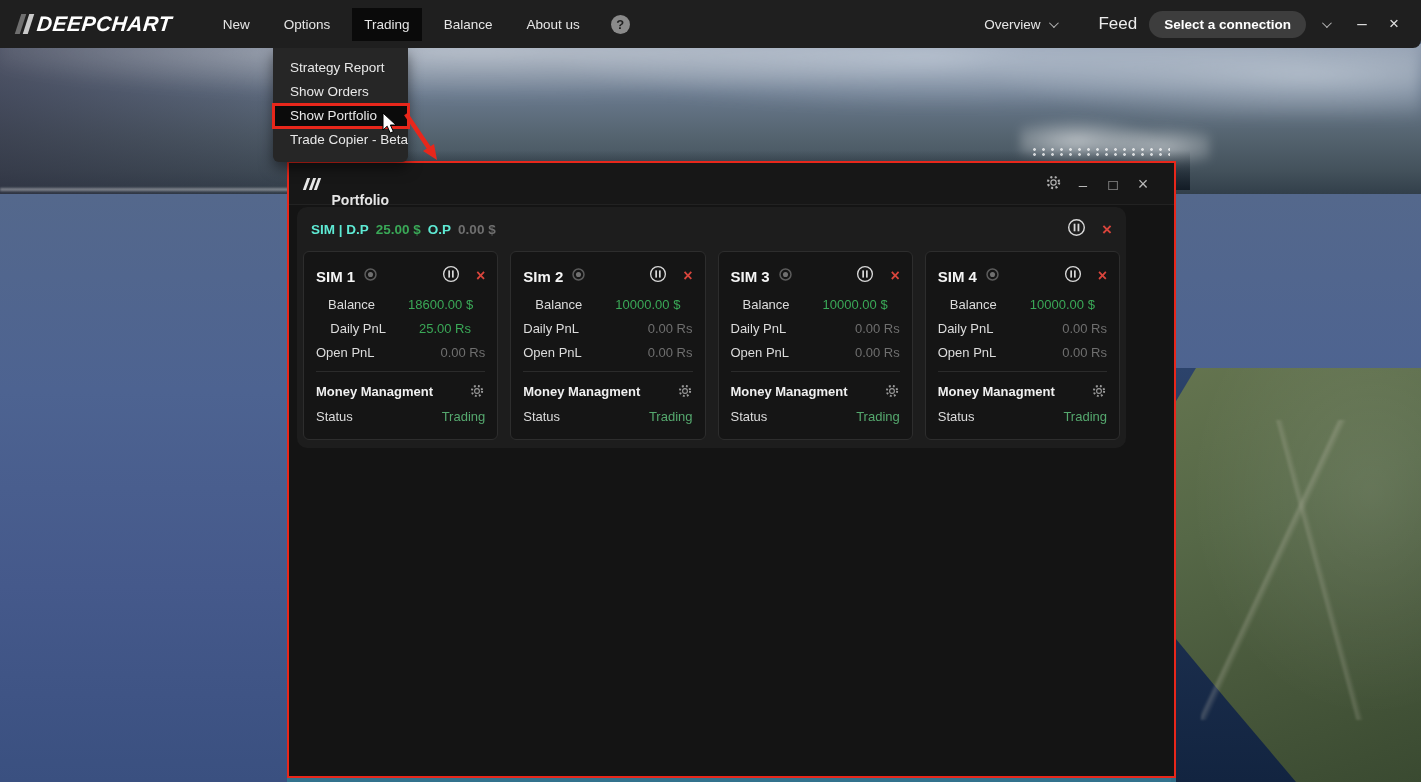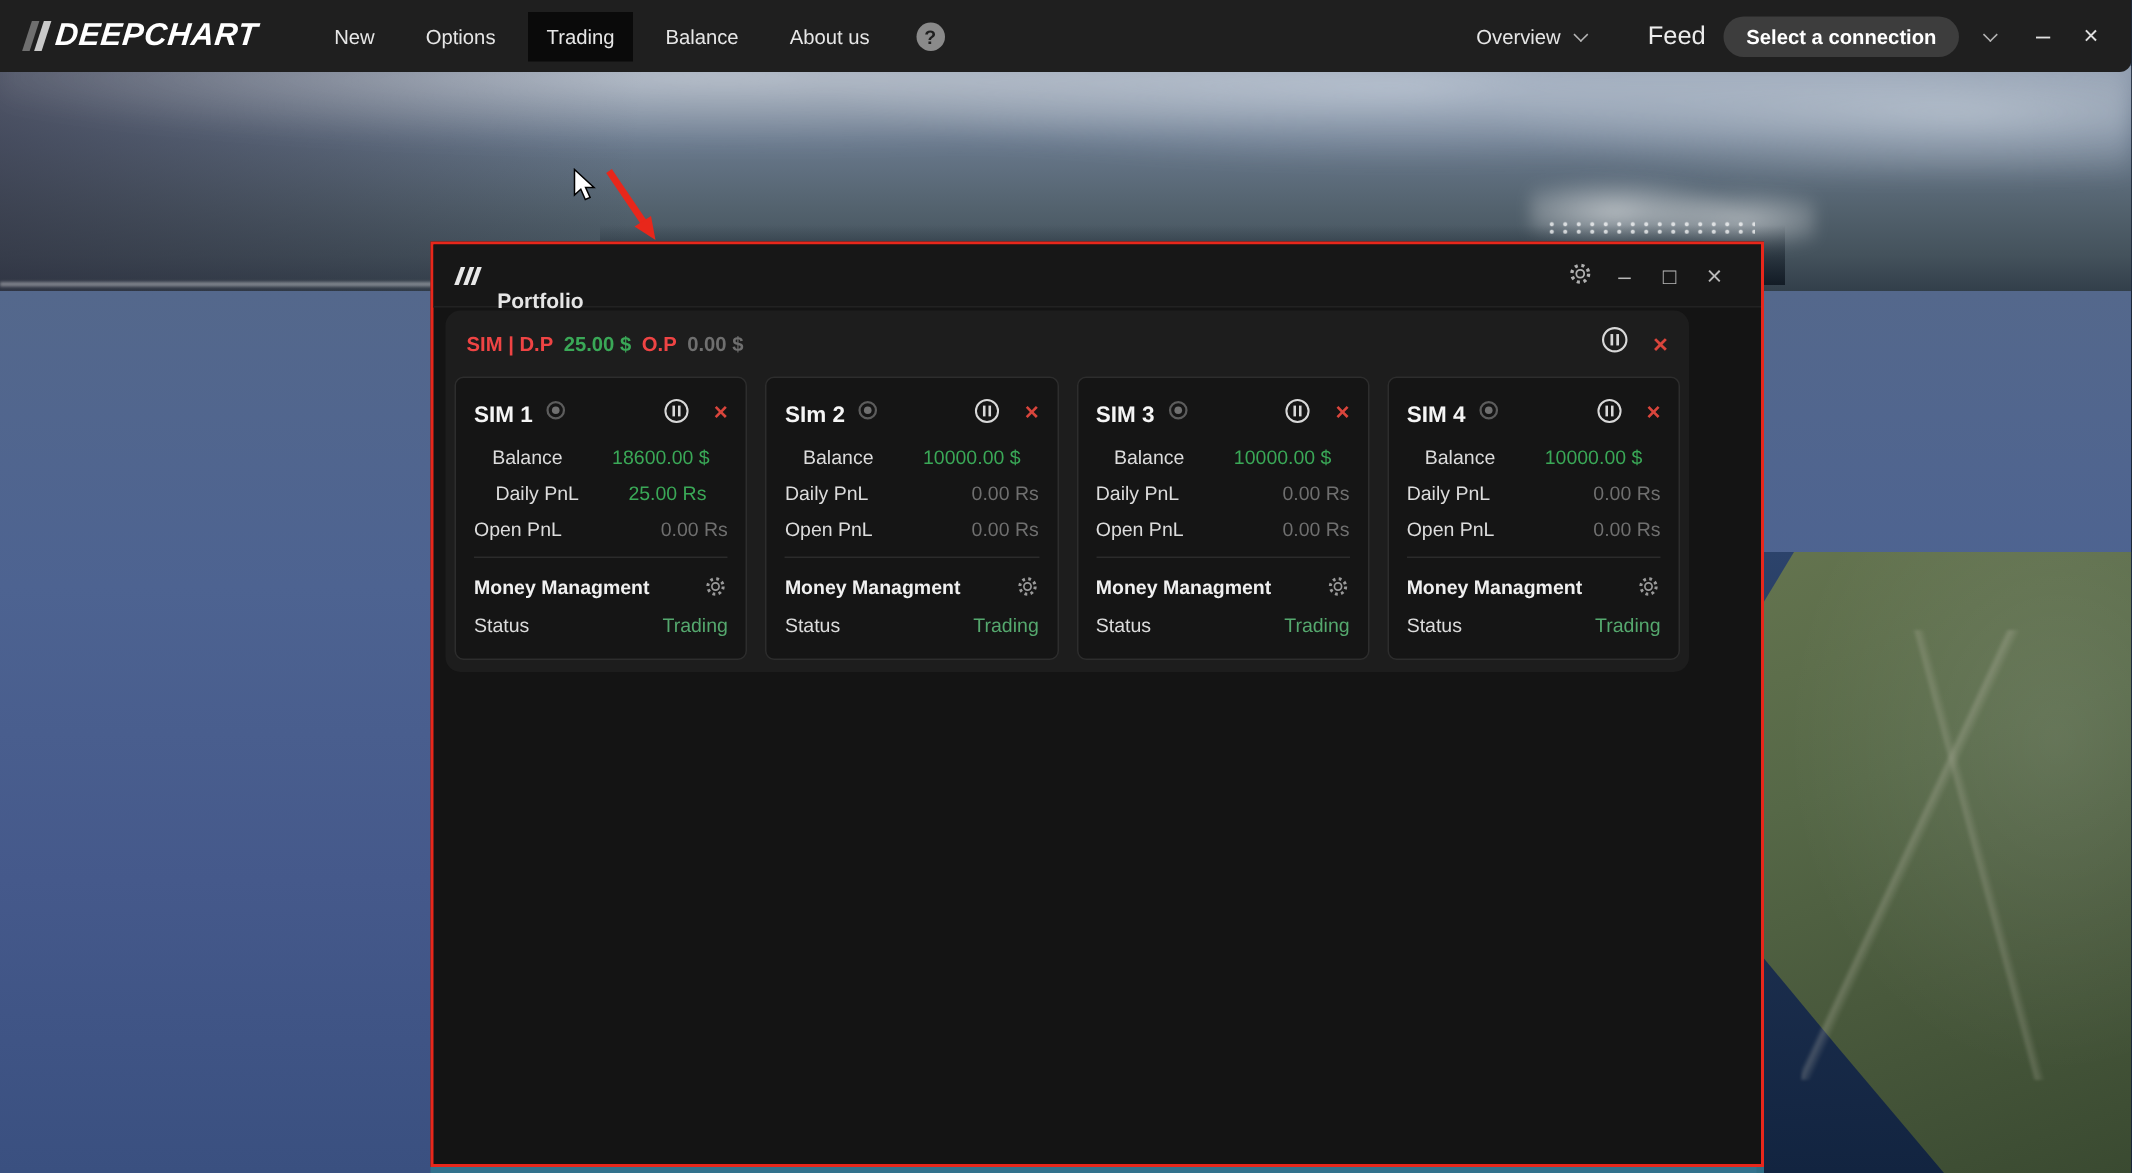--- a/index.html
+++ b/index.html
@@ -96,21 +96,21 @@
   .seg-chev { width:6px; height:6px; border-right:1.4px solid #9a9a9a; border-bottom:1.4px solid #9a9a9a;
         transform:rotate(45deg) translateY(-1px); }
   .pwin-controls { position:absolute; right:0; top:0; height:42px; display:flex; align-items:center; padding-right:16px; }
   .pwin-controls .ctl { width:30px; text-align:center; color:#b9b9b9; font-size:15px; cursor:default; }
   .pwin-controls .ctl.closex { font-size:18px; }
 
   
   .panel { position:absolute; left:8px; top:44px; width:829px; height:241px; background:#1d1d1d; border-radius:10px; }
   .summary-row { height:44px; display:flex; align-items:center; padding:0 14px; }
   .summary-text { display:flex; align-items:baseline; gap:7px; font-size:13.5px; font-weight:bold; }
-  .sum-label { color:#ef4444; }
+  .sum-label { color:#5eead4; }
   .sum-green { color:#3aa857; }
   .sum-gray { color:#6f6f6f; }
   .summary-actions { margin-left:auto; display:flex; align-items:center; gap:16px; }
   .xbtn { color:#d9453c; font-size:17px; font-weight:bold; line-height:1; cursor:default; }
 
   .cards-row { display:flex; gap:12px; padding:0 6px; }
   .card { width:233px; height:189px; background:#151515; border:1px solid #2d2d2d; border-radius:6px; padding:8px 12px 0; }
   .card-head { display:flex; align-items:center; height:32px; }
   .card-title { color:#f5f5f5; font-size:15px; font-weight:bold; margin-right:8px; }
   .card-head .spacer { flex:1; }
@@ -165,20 +165,29 @@
       <span class="workspace">Overview</span>
       <span class="chev"></span>
       <span class="feed-label">Feed</span>
       <button class="conn-btn">Select a connection</button>
       <span class="chev conn-chev"></span>
       <span class="winbtn small-gap">–</span>
       <span class="winbtn">×</span>
     </div>
   </header>
 
+  <div class="dropdown">
+    <div class="dd-item">Strategy Report</div>
+    <div class="dd-item">Show Orders</div>
+    <div class="dd-item hl">
+      <span>Show Portfolio</span>
+      <span class="dd-redbox"></span>
+    </div>
+    <div class="dd-item">Trade Copier - Beta</div>
+  </div>
 
   <svg class="annot-arrow" width="52" height="62">
     <line x1="8" y1="8" x2="31" y2="42" stroke="#e8271b" stroke-width="4.5"></line>
     <polygon points="39,54 25,45 36,38" fill="#e8271b"></polygon>
   </svg>
 
   <svg class="cursor" width="18" height="24">
     <path d="M3,1 L3,18 L7.2,14.2 L10.2,21 L13.4,19.6 L10.4,13 L16,13 Z" fill="#fff" stroke="#000" stroke-width="1"></path>
   </svg>
 

